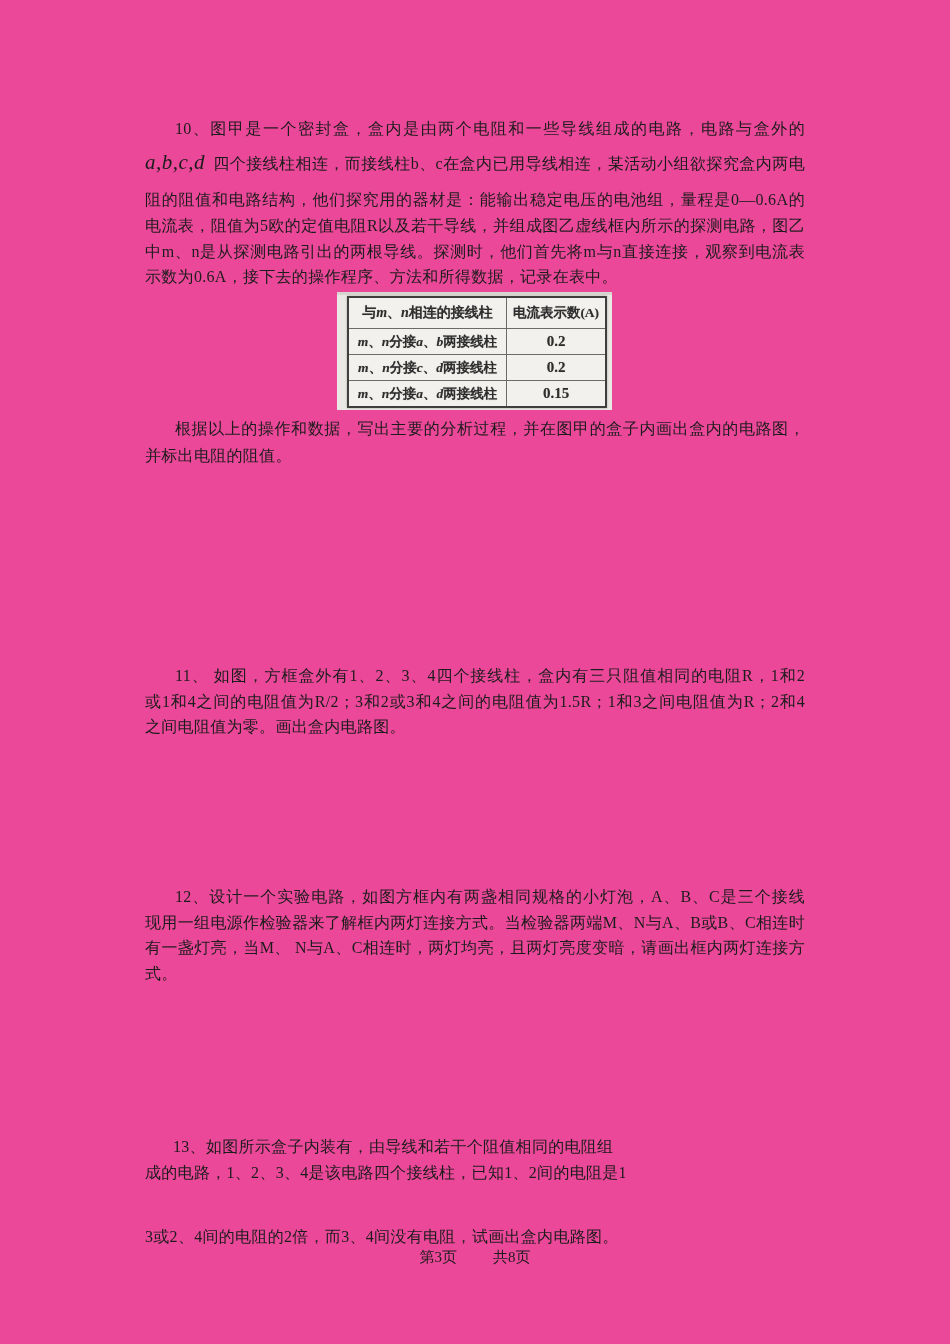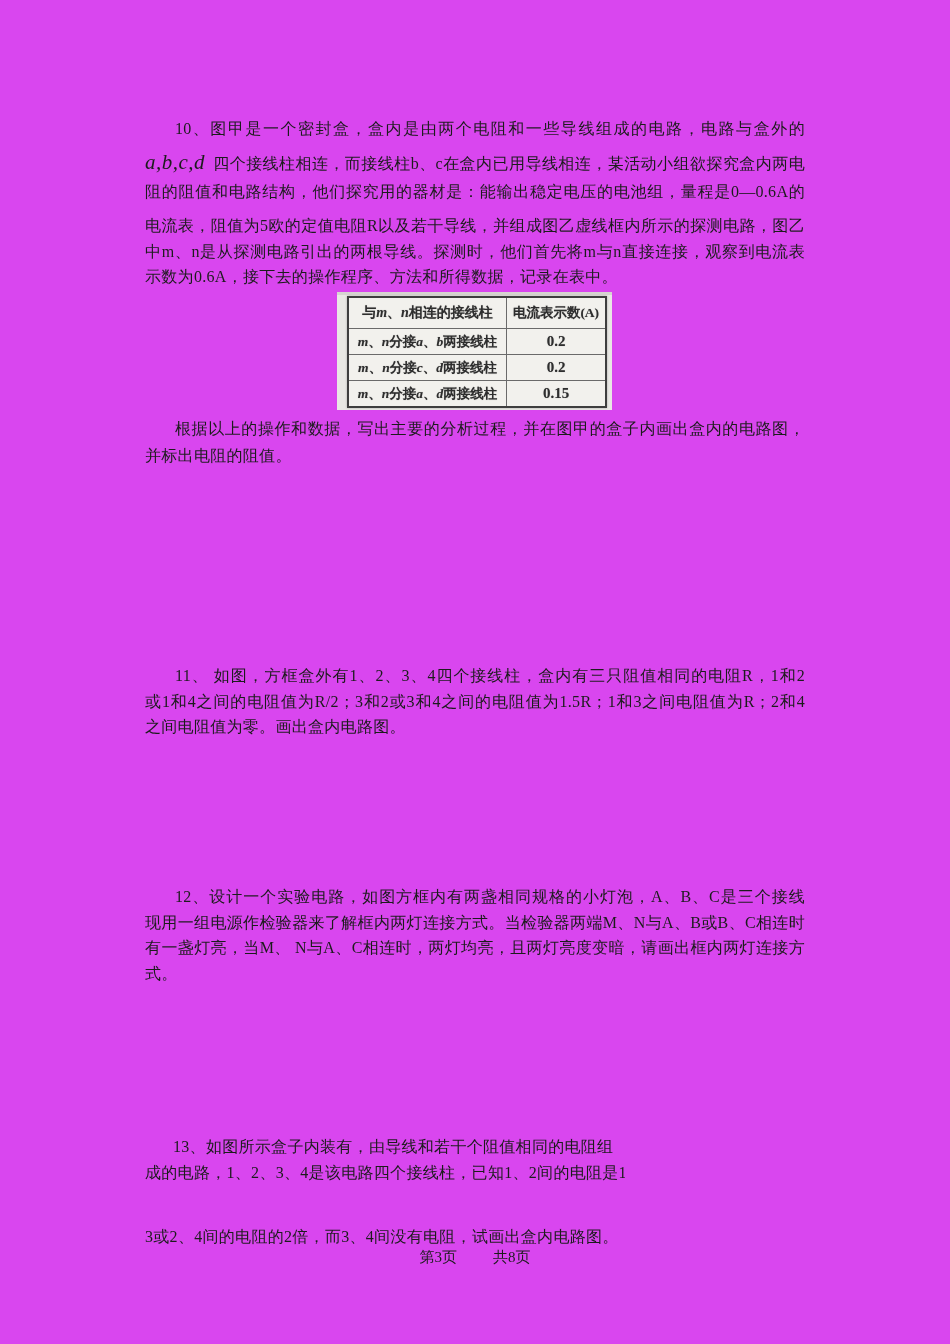--- a/index.html
+++ b/index.html
@@ -4,21 +4,21 @@
 <style>
   html, body { margin: 0; padding: 0; }
   body {
     width: 950px; height: 1344px;
     background: #ffffff;
     font-family: "Liberation Serif", "DejaVu Serif", serif;
     color: #1a1a1a;
     position: relative;
     overflow: hidden;
   }
-  .page { position: absolute; inset: 0; background: #d946ef; }
+  .page { position: absolute; inset: 0; background: #ec4899; }
 
   
   .ln {
     position: absolute;
     left: 145px;
     width: 660px;
     height: 26px;
     line-height: 26px;
     font-size: 16px;
     color: #1c1c1c;
@@ -103,21 +103,21 @@
 </head>
 <body>
 
 <div class="page">
 
   <div>
     <div class="ln indent" style="top:116px">10、图甲是一个密封盒，盒内是由两个电阻和一些导线组成的电路，电路与盒外的</div>
     <div class="ln formula-line" style="top:146px">
       <span class="formula">a,b,c,d</span><span>四个接线柱相连，而接线柱b、c在盒内已用导线相连，某活动小组欲探究盒内两电</span>
     </div>
-    <div class="ln" style="top:179px">阻的阻值和电路结构，他们探究用的器材是：能输出稳定电压的电池组，量程是0—0.6A的</div>
+    <div class="ln" style="top:187px">阻的阻值和电路结构，他们探究用的器材是：能输出稳定电压的电池组，量程是0—0.6A的</div>
     <div class="ln" style="top:213px">电流表，阻值为5欧的定值电阻R以及若干导线，并组成图乙虚线框内所示的探测电路，图乙</div>
     <div class="ln" style="top:239px">中m、n是从探测电路引出的两根导线。探测时，他们首先将m与n直接连接，观察到电流表的</div>
     <div class="ln short" style="top:264px">示数为0.6A，接下去的操作程序、方法和所得数据，记录在表中。</div>
 
     <div class="scan">
       <div class="smear"></div>
       <div class="tbl">
         <div class="tr th">
           <div class="td-terms">
               <span>与 </span>

